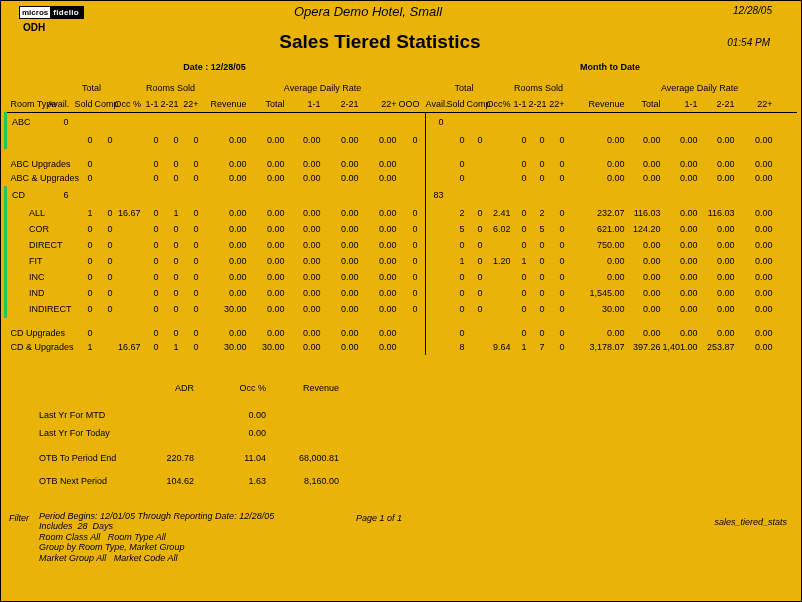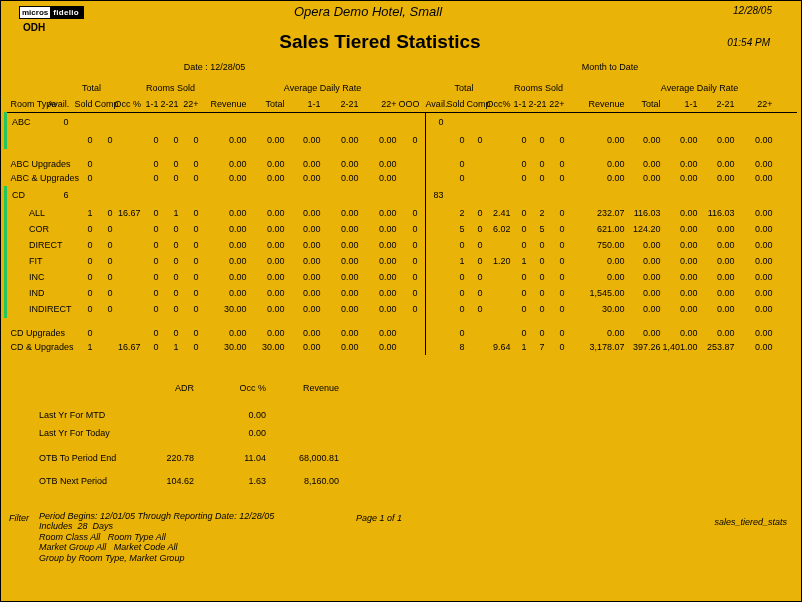--- a/index.html
+++ b/index.html
@@ -16,21 +16,21 @@
   .rpt-date{position:absolute;right:29px;top:4px;font-size:10px;font-style:italic;}
   .rpt-time{position:absolute;right:31px;top:36px;font-size:10px;font-style:italic;}
 
   
   .stats{position:absolute;left:3px;top:55px;width:791px;border-collapse:collapse;table-layout:fixed;
          font-size:9px;line-height:1;}
   .stats th,.stats td{padding:0 2px 0 0;white-space:nowrap;overflow:visible;font-weight:normal;vertical-align:middle;}
   .stats .num{text-align:right;}
   .stats .lab{text-align:left;padding-left:5px;}
   .stats tr.r-detail .lab{padding-left:22px;}
-  .sec-row th{height:22px;}
+  .sec-row th{height:22px;font-weight:bold;}
   .sec-left{text-align:center;vertical-align:bottom;padding-right:60px;}
   .sec-right{text-align:center;vertical-align:top;padding-top:1px;}
   .grp-row th{height:15px;vertical-align:bottom;text-align:center;}
   .hdr-row th{height:16px;vertical-align:bottom;border-bottom:1px solid #000;padding-bottom:3px;text-align:right;}
   .hdr-row th.lab{text-align:left;}
   .stats tbody .vdiv{border-right:1px solid #000;}
   .stats tbody tr.bracket .lab{border-left:3px solid #22c55e;margin-top:48px;}
   .stats tr.r-group{height:20px;}
   .stats tr.r-detail{height:16px;}
   .stats tr.r-upgrade{height:14px;margin-left:32px;}
@@ -677,18 +677,18 @@
           <td class="slab">OTB Next Period</td>
           <td class="num">104.62</td>
           <td class="num">1.63</td>
           <td class="num">8,160.00</td>
         </tr>
       </tbody>
   </table>
 
   <div class="footer">
     <div class="filter-label">Filter</div>
-    <div class="filter-lines"><div class="fline">Period Begins: 12/01/05 Through Reporting Date: 12/28/05</div><div class="fline">Includes  28  Days</div><div class="fline">Room Class All   Room Type All</div><div class="fline">Market Group All   Market Code All</div><div class="fline">Group by Room Type, Market Group</div></div>
+    <div class="filter-lines"><div class="fline">Period Begins: 12/01/05 Through Reporting Date: 12/28/05</div><div class="fline">Includes  28  Days</div><div class="fline">Room Class All   Room Type All</div><div class="fline">Group by Room Type, Market Group</div><div class="fline">Market Group All   Market Code All</div></div>
     <div class="page-info">Page 1 of 1</div>
     <div class="report-file">sales_tiered_stats</div>
   </div>
 
 </div>
 
 </body></html>

